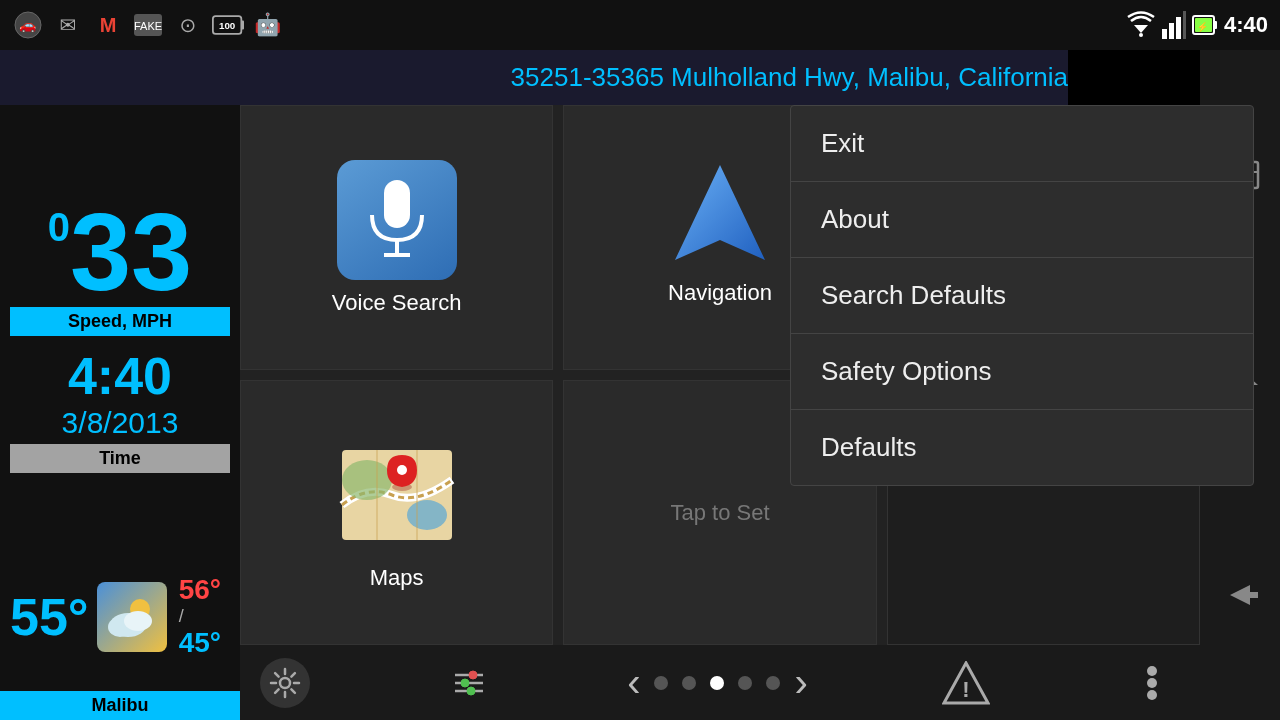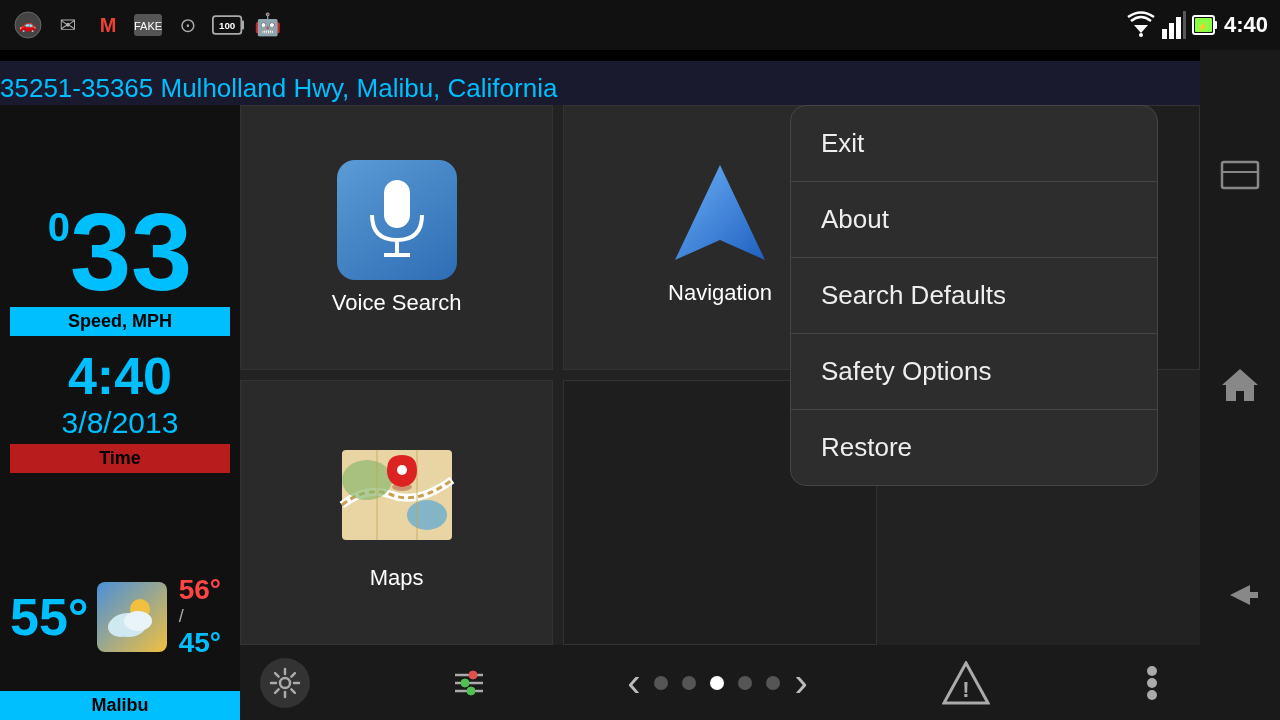--- a/index.html
+++ b/index.html
@@ -46,28 +46,28 @@
     }
     .status-time {
       color: #fff;
       font-size: 22px;
       font-weight: bold;
     }
 
     
     #address-bar {
       position: absolute;
-      top: 61px;
+      top: 50px;
       left: 0;
-      width: 1200px;
+      width: 1068px;
       height: 55px;
       background: #1a1a2e;
       display: flex;
       align-items: center;
-      justify-content: flex-start;
+      justify-content: flex-end;
     }
     #address-bar span {
       color: #00bfff;
       font-size: 26px;
       font-weight: 500;
     }
 
     
     #nav-bar {
       position: absolute;
@@ -134,21 +134,21 @@
       font-weight: bold;
       text-align: center;
       margin-top: 10px;
     }
     .date-value {
       color: #00bfff;
       font-size: 30px;
       text-align: center;
     }
     .time-label {
-      background: #b91c1c;
+      background: #a3a3a3;
       color: #000;
       font-size: 18px;
       font-weight: bold;
       width: 100%;
       text-align: center;
       padding: 4px 10px;
       margin-top: 4px;
     }
     #weather-section {
       display: flex;
@@ -250,25 +250,25 @@
       display: flex;
       align-items: center;
       justify-content: center;
     }
 
     
     #dropdown-menu {
       position: absolute;
       top: 105px;
       left: 790px;
-      width: 368px;
+      width: 464px;
       background: #2d2d2d;
       border: 1px solid #444;
       z-index: 200;
-      border-radius: 16px;
+      border-radius: 4px;
     }
     .menu-item {
       padding: 22px 30px;
       color: #eee;
       font-size: 26px;
       border-bottom: 1px solid #444;
       cursor: pointer;
     }
     .menu-item:last-child { border-bottom: none; }
 
@@ -491,31 +491,34 @@
         <path d="M80,15 L80,105" stroke="#c8a050" stroke-width="1.5" opacity="0.5"></path>
 
         <ellipse cx="65" cy="52" rx="10" ry="4" fill="#880000" opacity="0.3"></ellipse>
         <path d="M65,20 Q80,20 80,35 Q80,50 65,52 Q50,50 50,35 Q50,20 65,20" fill="#dd2222"></path>
         <circle cx="65" cy="35" r="5" fill="white"></circle>
       </svg>
     </div>
     <div class="tile-label">Maps</div>
   </div>
 
+  <div class="grid-tile">
+    <div class="tile-label-muted">Tap to Set</div>
+  </div>
 
   <div class="grid-tile" style="background:#1e1e1e;">
   </div>
 </div>
 
 <div id="dropdown-menu">
   <div class="menu-item">Exit</div>
   <div class="menu-item">About</div>
   <div class="menu-item">Search Defaults</div>
   <div class="menu-item">Safety Options</div>
-  <div class="menu-item">Restore</div>
+  <div class="menu-item">Defaults</div>
 </div>
 
 <div id="bottom-toolbar">
 
   <div class="toolbar-btn gear-icon-box">
     <svg width="32" height="32" viewBox="0 0 32 32">
       <circle cx="16" cy="16" r="5" fill="none" stroke="#aaa" stroke-width="2.5"></circle>
       <path d="M16,2 L16,7 M16,25 L16,30 M2,16 L7,16 M25,16 L30,16 
                M6.1,6.1 L9.6,9.6 M22.4,22.4 L25.9,25.9 
                M25.9,6.1 L22.4,9.6 M9.6,22.4 L6.1,25.9" stroke="#aaa" stroke-width="2.5" stroke-linecap="round"></path>

